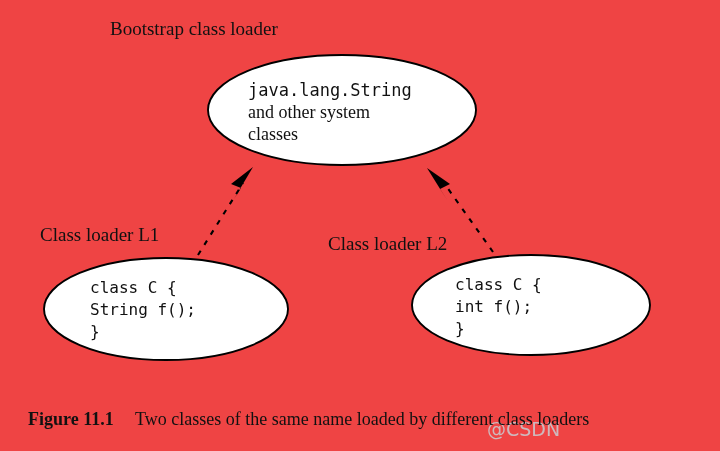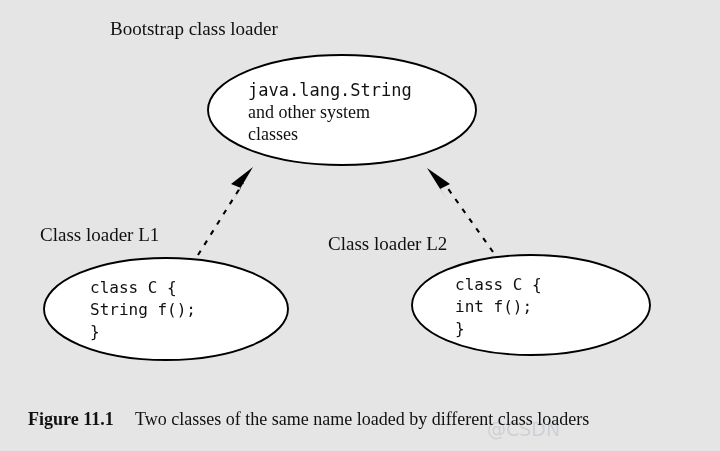--- a/index.html
+++ b/index.html
@@ -4,21 +4,21 @@
 <style>
   html, body {
     margin: 0;
     padding: 0;
     background: #ffffff;
   }
   #figure-root {
     position: relative;
     width: 720px;
     height: 451px;
-    background: #e5e5e5;
+    background: #ef4444;
     overflow: hidden;
     font-family: "Liberation Serif", "DejaVu Serif", serif;
     color: #000000;
   }
   #diagram-svg {
     position: absolute;
     left: 0;
     top: 0;
     width: 720px;
     height: 451px;

